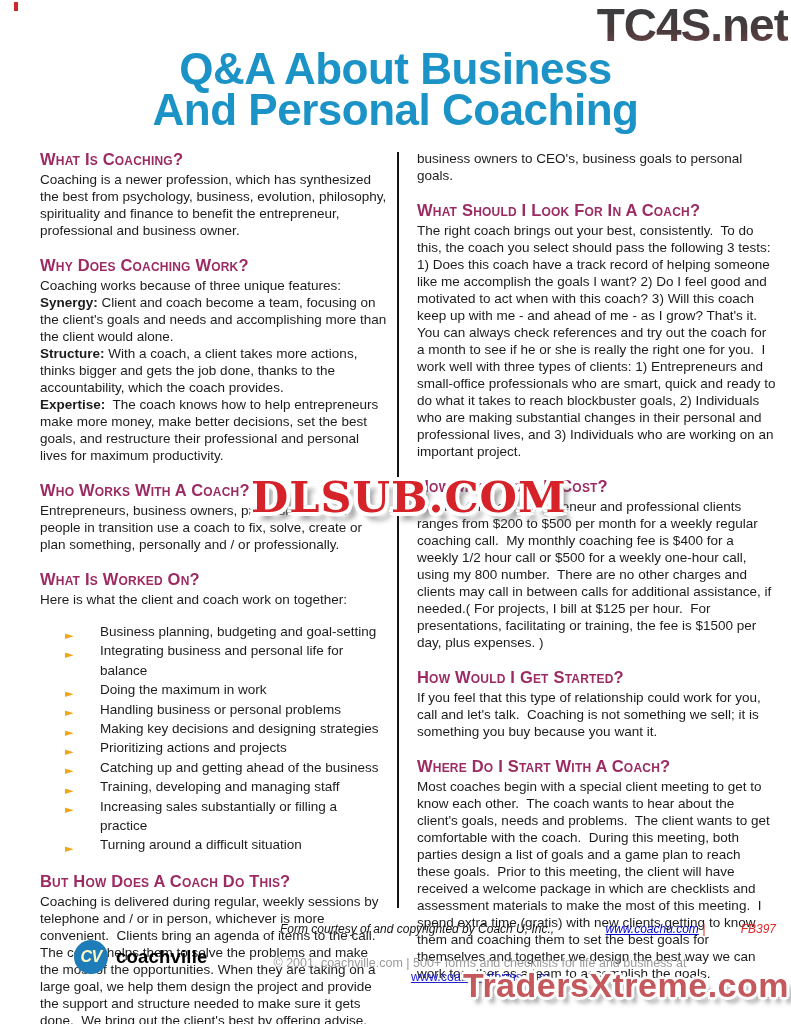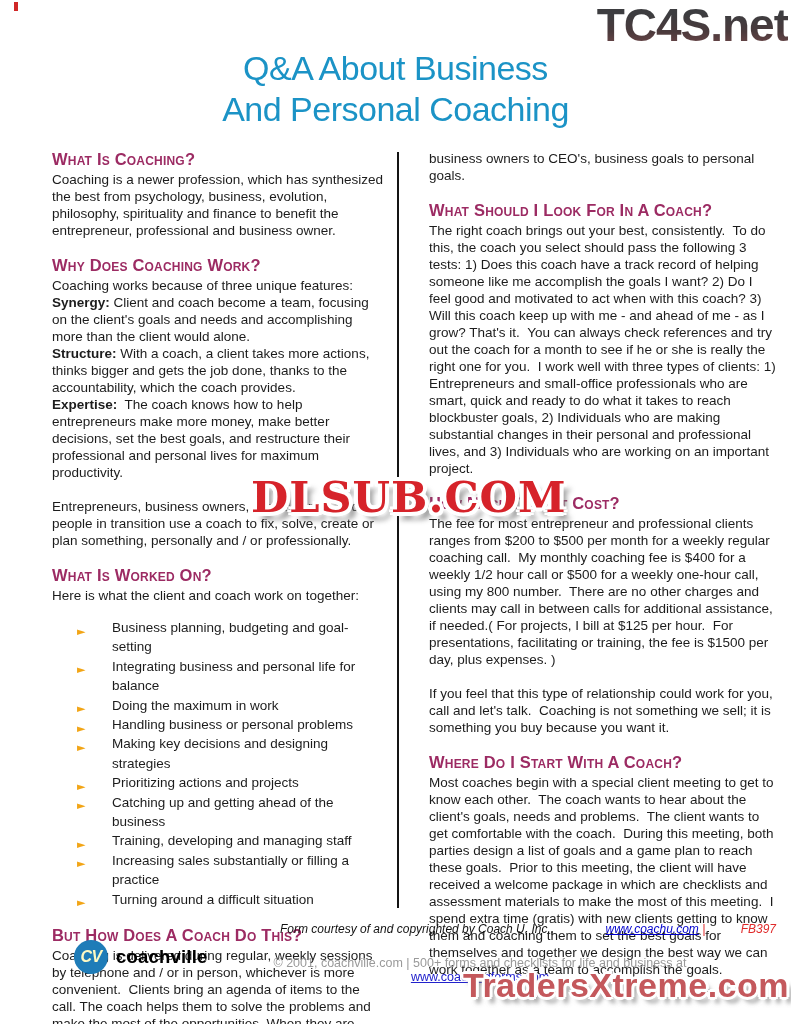--- a/index.html
+++ b/index.html
@@ -7,29 +7,29 @@
         font-family:"Liberation Sans",sans-serif;color:#1c1c1c;}
 
   .red-mark{position:absolute;left:14px;top:2px;width:4px;height:9px;background:#d02828;}
 
   .tc4s{position:absolute;top:-2px;right:3px;font-size:46px;font-weight:700;letter-spacing:-1px;
         font-family:"Liberation Sans",sans-serif;
         background:linear-gradient(180deg,#3d3d40 30%,#4a3a3c 62%,#7a4a4c 100%);
         -webkit-background-clip:text;background-clip:text;color:transparent;}
 
   .doc-title{position:absolute;top:48px;left:0;width:791px;text-align:center;
-             color:#1b93c6;font-size:34px;font-weight:400;line-height:41px;letter-spacing:-0.5px;}
+             color:#1b93c6;font-size:44px;font-weight:700;line-height:41px;letter-spacing:-0.5px;}
 
   .divider{position:absolute;left:397px;top:152px;width:1.5px;height:756px;background:#141414;}
 
   .col{position:absolute;top:150px;}
   .col-left{left:40px;width:347px;}
   .col-right{left:417px;width:360px;}
 
-  .qa-section{margin:0 0 17px 12px;}
+  .qa-section{margin:0 0 17px 0;}
   .qa-heading{color:#9c2b63;font-weight:700;font-size:16.5px;line-height:19px;margin:0 0 2px 0;
               font-variant:small-caps;letter-spacing:0.2px;}
   .body-text{margin:0;font-size:13.5px;line-height:17px;white-space:pre-wrap;}
   .body-text strong{font-weight:700;}
 
   .bullet-list{list-style:none;margin:14px 0 0 0;padding:0;}
   .bullet-list li{position:relative;padding-left:60px;font-size:13.5px;line-height:19.4px;}
   .bullet-marker{position:absolute;left:25px;top:3.5px;color:#f2a516;font-size:11px;
                  font-family:"DejaVu Sans",sans-serif;}
 
@@ -82,20 +82,21 @@
         <p class="body-text"><span>Coaching is a newer profession, which has synthesized the best from psychology, business, evolution, philosophy, spirituality and finance to benefit the entrepreneur, professional and business owner.</span></p>
       </section>
       <section class="qa-section">
         <h2 class="qa-heading">Why Does Coaching Work?</h2>
         <p class="body-text"><span>Coaching works because of three unique features:</span></p>
         <p class="body-text"><strong>Synergy:</strong><span> Client and coach become a team, focusing on the client's goals and needs and accomplishing more than the client would alone.</span></p>
         <p class="body-text"><strong>Structure:</strong><span> With a coach, a client takes more actions, thinks bigger and gets the job done, thanks to the accountability, which the coach provides.</span></p>
         <p class="body-text"><strong>Expertise:</strong><span>  The coach knows how to help entrepreneurs make more money, make better decisions, set the best goals, and restructure their professional and personal lives for maximum productivity.</span></p>
       </section>
       <section class="qa-section">
+        <h2 class="qa-heading">Who Works With A Coach?</h2>
         <p class="body-text"><span>Entrepreneurs, business owners, professionals and people in transition use a coach to fix, solve, create or plan something, personally and / or professionally.</span></p>
       </section>
       <section class="qa-section">
         <h2 class="qa-heading">What Is Worked On?</h2>
         <p class="body-text"><span>Here is what the client and coach work on together:</span></p>
         <ul class="bullet-list">
           <li><span class="bullet-marker">►</span><span>Business planning, budgeting and goal-setting</span></li>
           <li><span class="bullet-marker">►</span><span>Integrating business and personal life for balance</span></li>
           <li><span class="bullet-marker">►</span><span>Doing the maximum in work</span></li>
           <li><span class="bullet-marker">►</span><span>Handling business or personal problems</span></li>
@@ -118,20 +119,21 @@
       </section>
       <section class="qa-section">
         <h2 class="qa-heading">What Should I Look For In A Coach?</h2>
         <p class="body-text"><span>The right coach brings out your best, consistently.  To do this, the coach you select should pass the following 3 tests: 1) Does this coach have a track record of helping someone like me accomplish the goals I want? 2) Do I feel good and motivated to act when with this coach? 3) Will this coach keep up with me - and ahead of me - as I grow? That's it.  You can always check references and try out the coach for a month to see if he or she is really the right one for you.  I work well with three types of clients: 1) Entrepreneurs and small-office professionals who are smart, quick and ready to do what it takes to reach blockbuster goals, 2) Individuals who are making substantial changes in their personal and professional lives, and 3) Individuals who are working on an important project.</span></p>
       </section>
       <section class="qa-section">
         <h2 class="qa-heading">How Much Does It Cost?</h2>
         <p class="body-text"><span>The fee for most entrepreneur and professional clients ranges from $200 to $500 per month for a weekly regular coaching call.  My monthly coaching fee is $400 for a weekly 1/2 hour call or $500 for a weekly one-hour call, using my 800 number.  There are no other charges and clients may call in between calls for additional assistance, if needed.( For projects, I bill at $125 per hour.  For presentations, facilitating or training, the fee is $1500 per day, plus expenses. )</span></p>
       </section>
       <section class="qa-section">
+        <h2 class="qa-heading">How Would I Get Started?</h2>
         <p class="body-text"><span>If you feel that this type of relationship could work for you, call and let's talk.  Coaching is not something we sell; it is something you buy because you want it.</span></p>
       </section>
       <section class="qa-section">
         <h2 class="qa-heading">Where Do I Start With A Coach?</h2>
         <p class="body-text"><span>Most coaches begin with a special client meeting to get to know each other.  The coach wants to hear about the client's goals, needs and problems.  The client wants to get comfortable with the coach.  During this meeting, both parties design a list of goals and a game plan to reach these goals.  Prior to this meeting, the client will have received a welcome package in which are checklists and assessment materials to make the most of this meeting.  I spend extra time (gratis) with new clients getting to know them and coaching them to set the best goals for themselves and together we design the best way we can work together as a team to accomplish the goals.</span></p>
       </section>
     </div>
 
   <div class="dlsub">DLSUB.COM</div>
 

